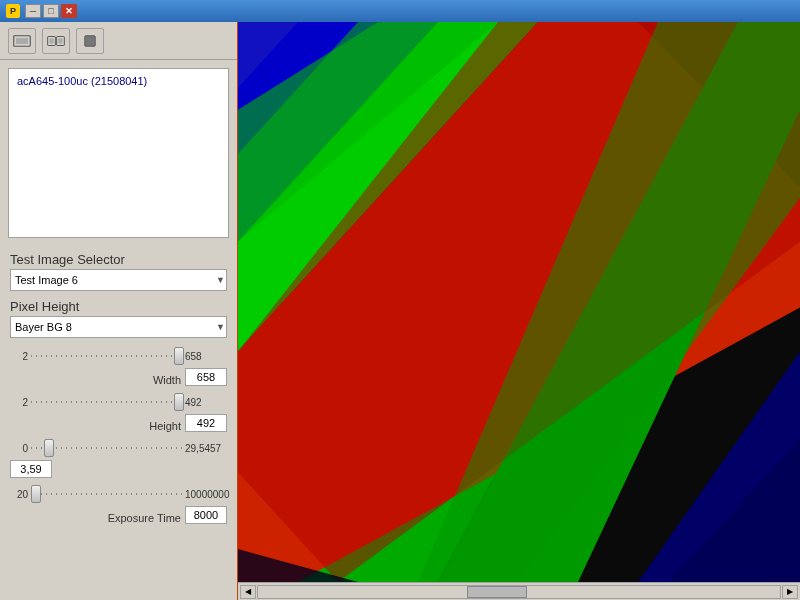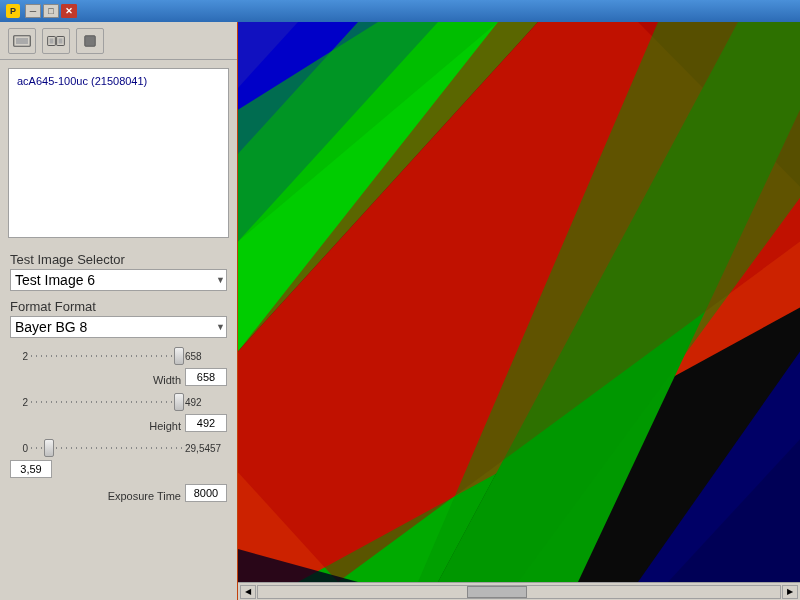--- a/index.html
+++ b/index.html
@@ -117,21 +117,21 @@
     .dropdown-wrapper {
       position: relative;
       margin-bottom: 8px;
     }
     .dropdown {
       width: 100%;
       height: 22px;
       background: white;
       border: 1px solid #a0a0a0;
       padding: 0 4px;
-      font-size: 14px;
+      font-size: 11px;
       appearance: none;
       cursor: pointer;
     }
     .dropdown-arrow {
       position: absolute;
       right: 2px;
       top: 50%;
       transform: translateY(-50%);
       pointer-events: none;
       font-size: 9px;
@@ -316,21 +316,21 @@
           <option>Test Image 2</option>
           <option>Test Image 3</option>
           <option>Test Image 4</option>
           <option>Test Image 5</option>
           <option>Test Image 7</option>
           <option>Test Image 8</option>
         </select>
         <span class="dropdown-arrow">▼</span>
       </div>
 
-      <div class="label-text">Format Format</div>
+      <div class="label-text">Pixel Height</div>
       <div class="dropdown-wrapper">
         <select class="dropdown">
           <option>Bayer BG 8</option>
           <option>Mono 8</option>
           <option>Bayer GB 8</option>
           <option>Bayer GR 8</option>
           <option>Bayer RG 8</option>
         </select>
         <span class="dropdown-arrow">▼</span>
       </div>
@@ -366,20 +366,28 @@
         <div class="slider-container">
           <div class="slider-dots"></div>
           <div class="slider-thumb" style="left: 12%;"></div>
         </div>
         <span class="slider-max">29,5457</span>
       </div>
       <div class="param-label-row">
         <input class="param-value-input" type="text" value="3,59" style="">
       </div>
 
+      <div class="slider-row">
+        <span class="slider-min">20</span>
+        <div class="slider-container">
+          <div class="slider-dots"></div>
+          <div class="slider-thumb" style="left: 3%;"></div>
+        </div>
+        <span class="slider-max">10000000</span>
+      </div>
       <div class="param-label-row">
         <span class="param-label">Exposure Time</span>
         <input class="param-value-input" type="text" value="8000" style="">
       </div>
 
     </div>
   </div>
 
   <div class="right-panel">
     <div class="image-view">

